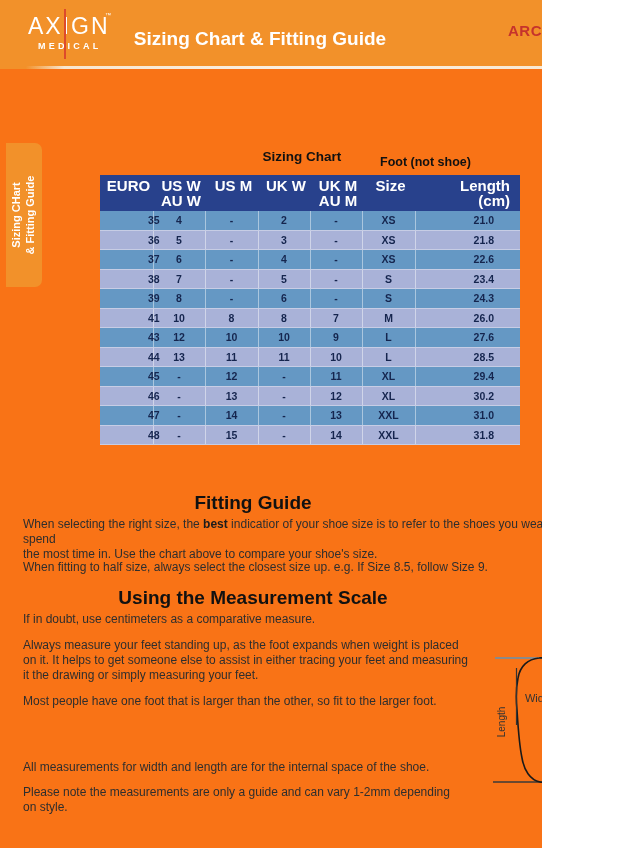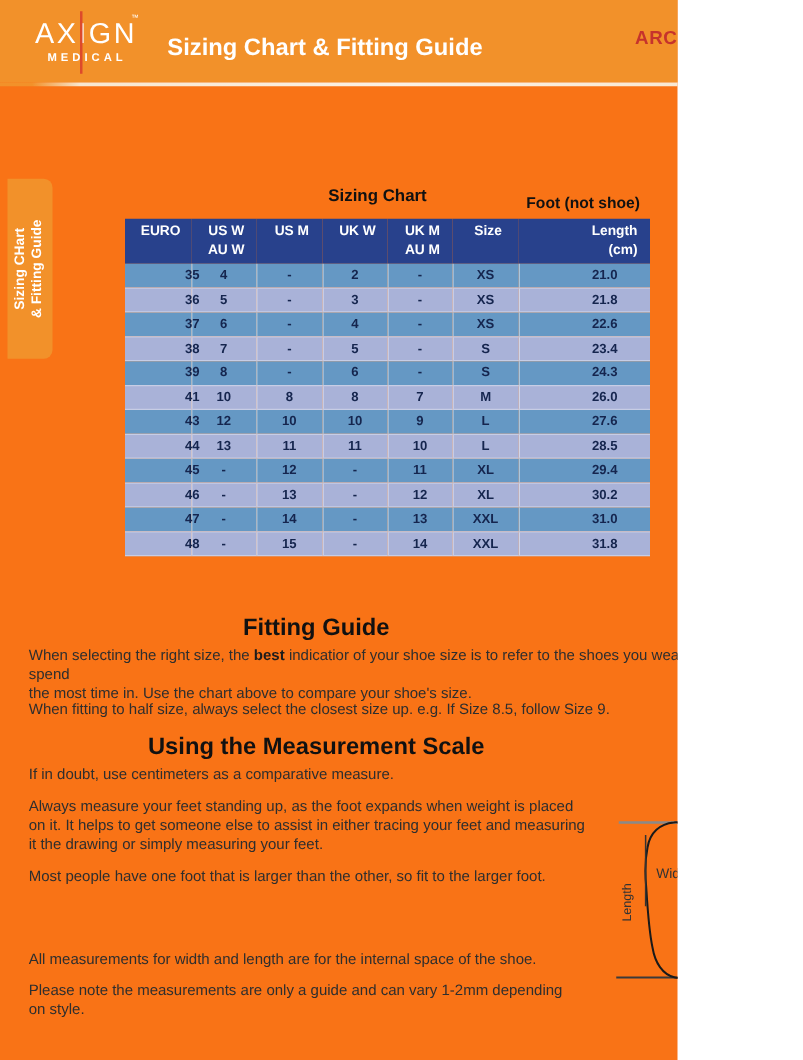--- a/index.html
+++ b/index.html
@@ -27,25 +27,25 @@
   
   .side-tab { position:absolute; left:6px; top:143px; width:36px; height:144px;
               background:#F2912A; border-radius:0 7px 7px 0; }
   .side-tab-text { position:absolute; left:-54px; top:54px; width:144px; height:36px;
                    transform:rotate(-90deg); text-align:center;
                    color:#fff; font-weight:bold; font-size:11px; line-height:13.5px; padding-top:4px; box-sizing:border-box; }
 
   
   .chart-title { position:absolute; left:92px; top:149px; width:420px; text-align:center;
                  font-size:13.5px; font-weight:bold; color:#111; }
-  .foot-note { position:absolute; left:380px; top:155px; width:132px; text-align:right;
+  .foot-note { position:absolute; left:380px; top:155px; width:132px; text-align:left;
                font-size:12.5px; font-weight:bold; color:#111; }
   table.sizing { position:absolute; left:100px; top:175px; width:420px;
                  border-collapse:collapse; table-layout:fixed; }
-  table.sizing thead th { background:#28418C; color:#fff; font-size:11px; font-weight:bold;
+  table.sizing thead th { background:#28418C; color:#fff; font-size:15px; font-weight:bold;
                           vertical-align:top; padding:3px 0 0 4px; height:33px; }
   table.sizing thead th div { line-height:15px; height:15px; text-align:center; }
   table.sizing thead th:last-child div { text-align:right; padding-right:10px; }
   table.sizing tbody td { height:18.5px; text-align:center; font-size:10.5px; font-weight:bold;
                           color:#15254E; border-left:1px solid rgba(255,255,255,0.45);
                           border-bottom:1px solid rgba(255,255,255,0.35); padding:0; }
   table.sizing tbody td:first-child { border-left:none;padding-left:48px; }
   table.sizing tbody td:last-child { text-align:right; padding-right:26px;padding-left:16px; }
   table.sizing tbody tr:nth-child(odd) td { background:#6598C4; }
   table.sizing tbody tr:nth-child(even) td { background:#A9B2D8; }

